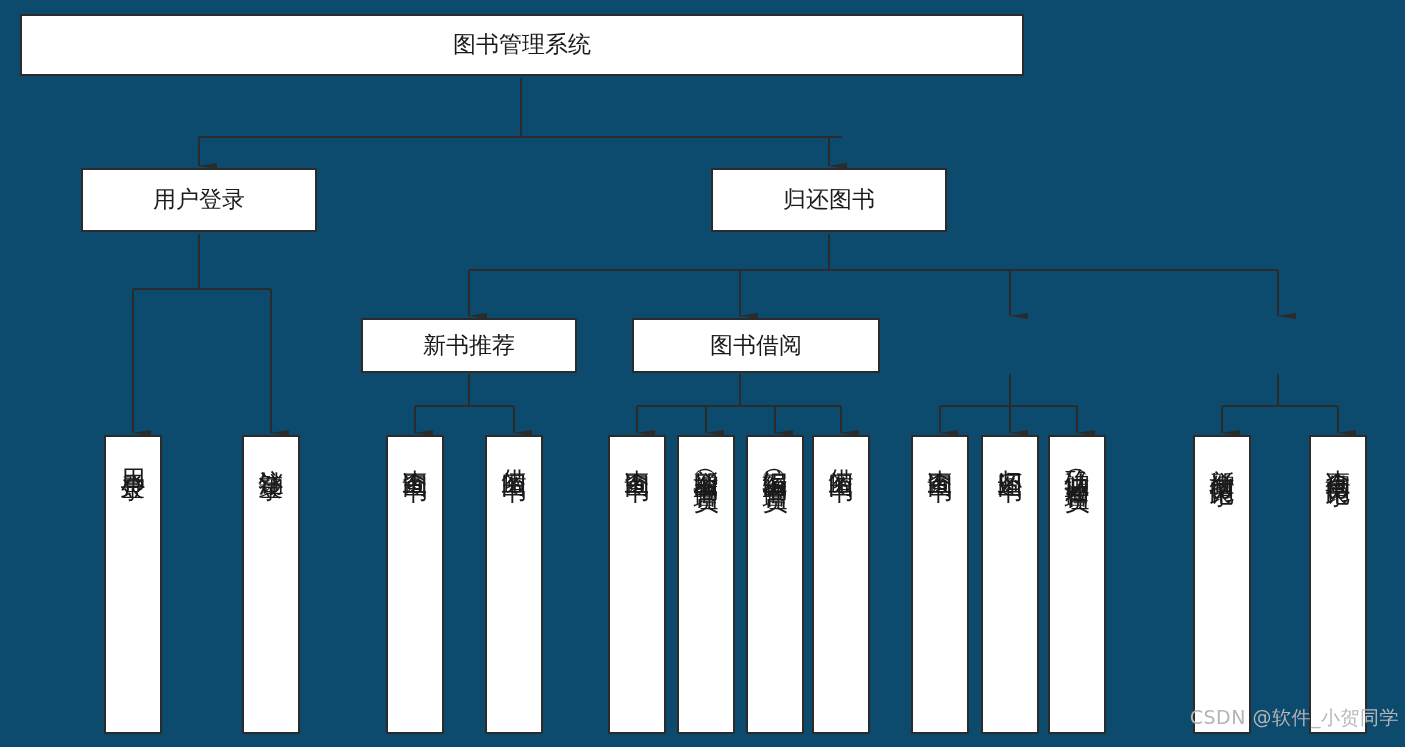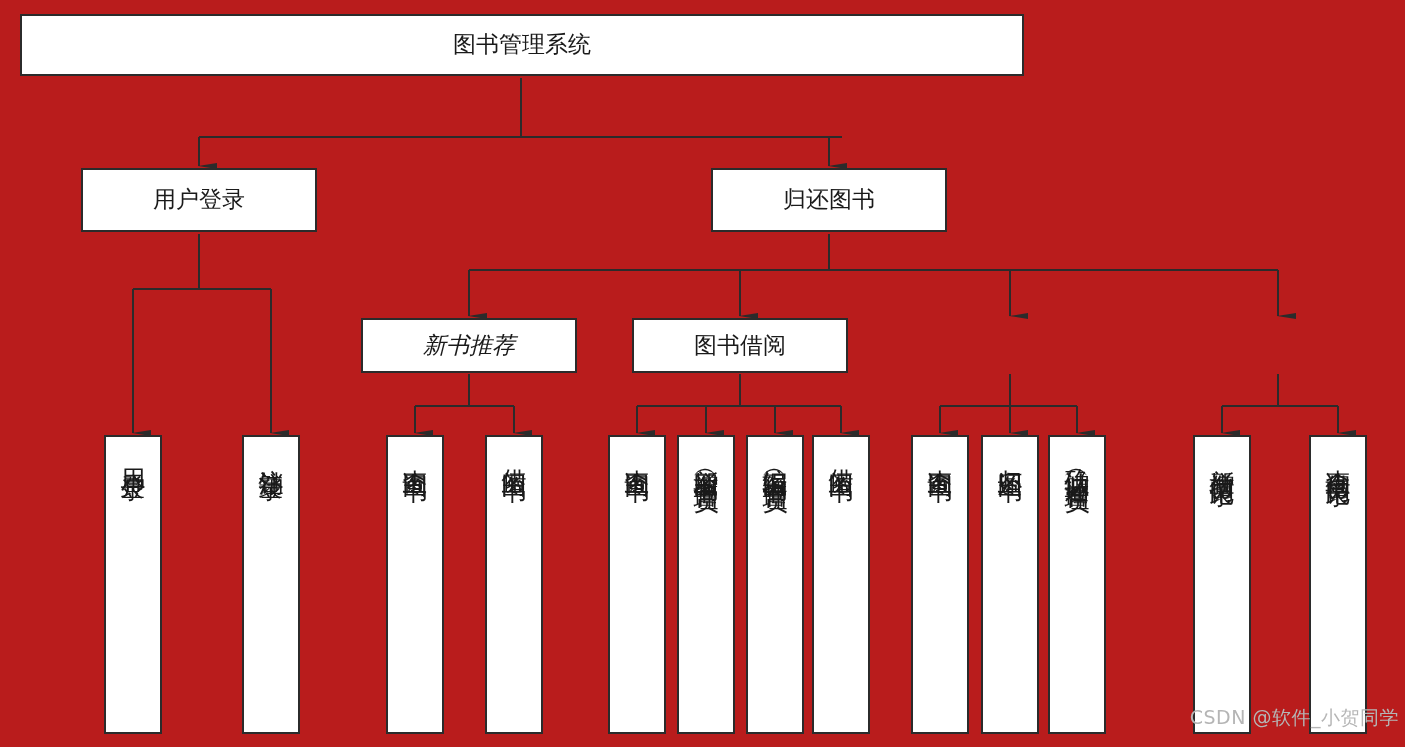--- a/index.html
+++ b/index.html
@@ -7,21 +7,21 @@
     padding: 0;
     background: #ffffff;
   }
   body {
     font-family: "DejaVu Sans", "Liberation Sans", sans-serif;
   }
   #canvas {
     position: relative;
     width: 1405px;
     height: 747px;
-    background: #b91c1c;
+    background: #0c4a6e;
     overflow: hidden;
   }
   #edges {
     position: absolute;
     left: 0;
     top: 0;
     width: 1405px;
     height: 747px;
     pointer-events: none;
   }
@@ -133,25 +133,25 @@
   </div>
 
   <div class="node h-node" style="left:81px; top:168px; width:236px; height:64px;">
     <span class="node-label">用户登录</span>
   </div>
 
   <div class="node h-node" style="left:711px; top:168px; width:236px; height:64px;">
     <span class="node-label">归还图书</span>
   </div>
 
-  <div class="node h-node" style="left:361px; top:318px; width:216px; height:55px;font-style:italic;">
+  <div class="node h-node" style="left:361px; top:318px; width:216px; height:55px;">
     <span class="node-label">新书推荐</span>
   </div>
 
-  <div class="node h-node" style="left:632px; top:318px; width:216px; height:55px;">
+  <div class="node h-node" style="left:632px; top:318px; width:248px; height:55px;">
     <span class="node-label">图书借阅</span>
   </div>
 
 
 
   <div class="node v-node" style="left:104px; top:435px; width:58px; height:299px;">
     <span class="node-label">用户登录</span>
   </div>
 
   <div class="node v-node" style="left:242px; top:435px; width:58px; height:299px;">

